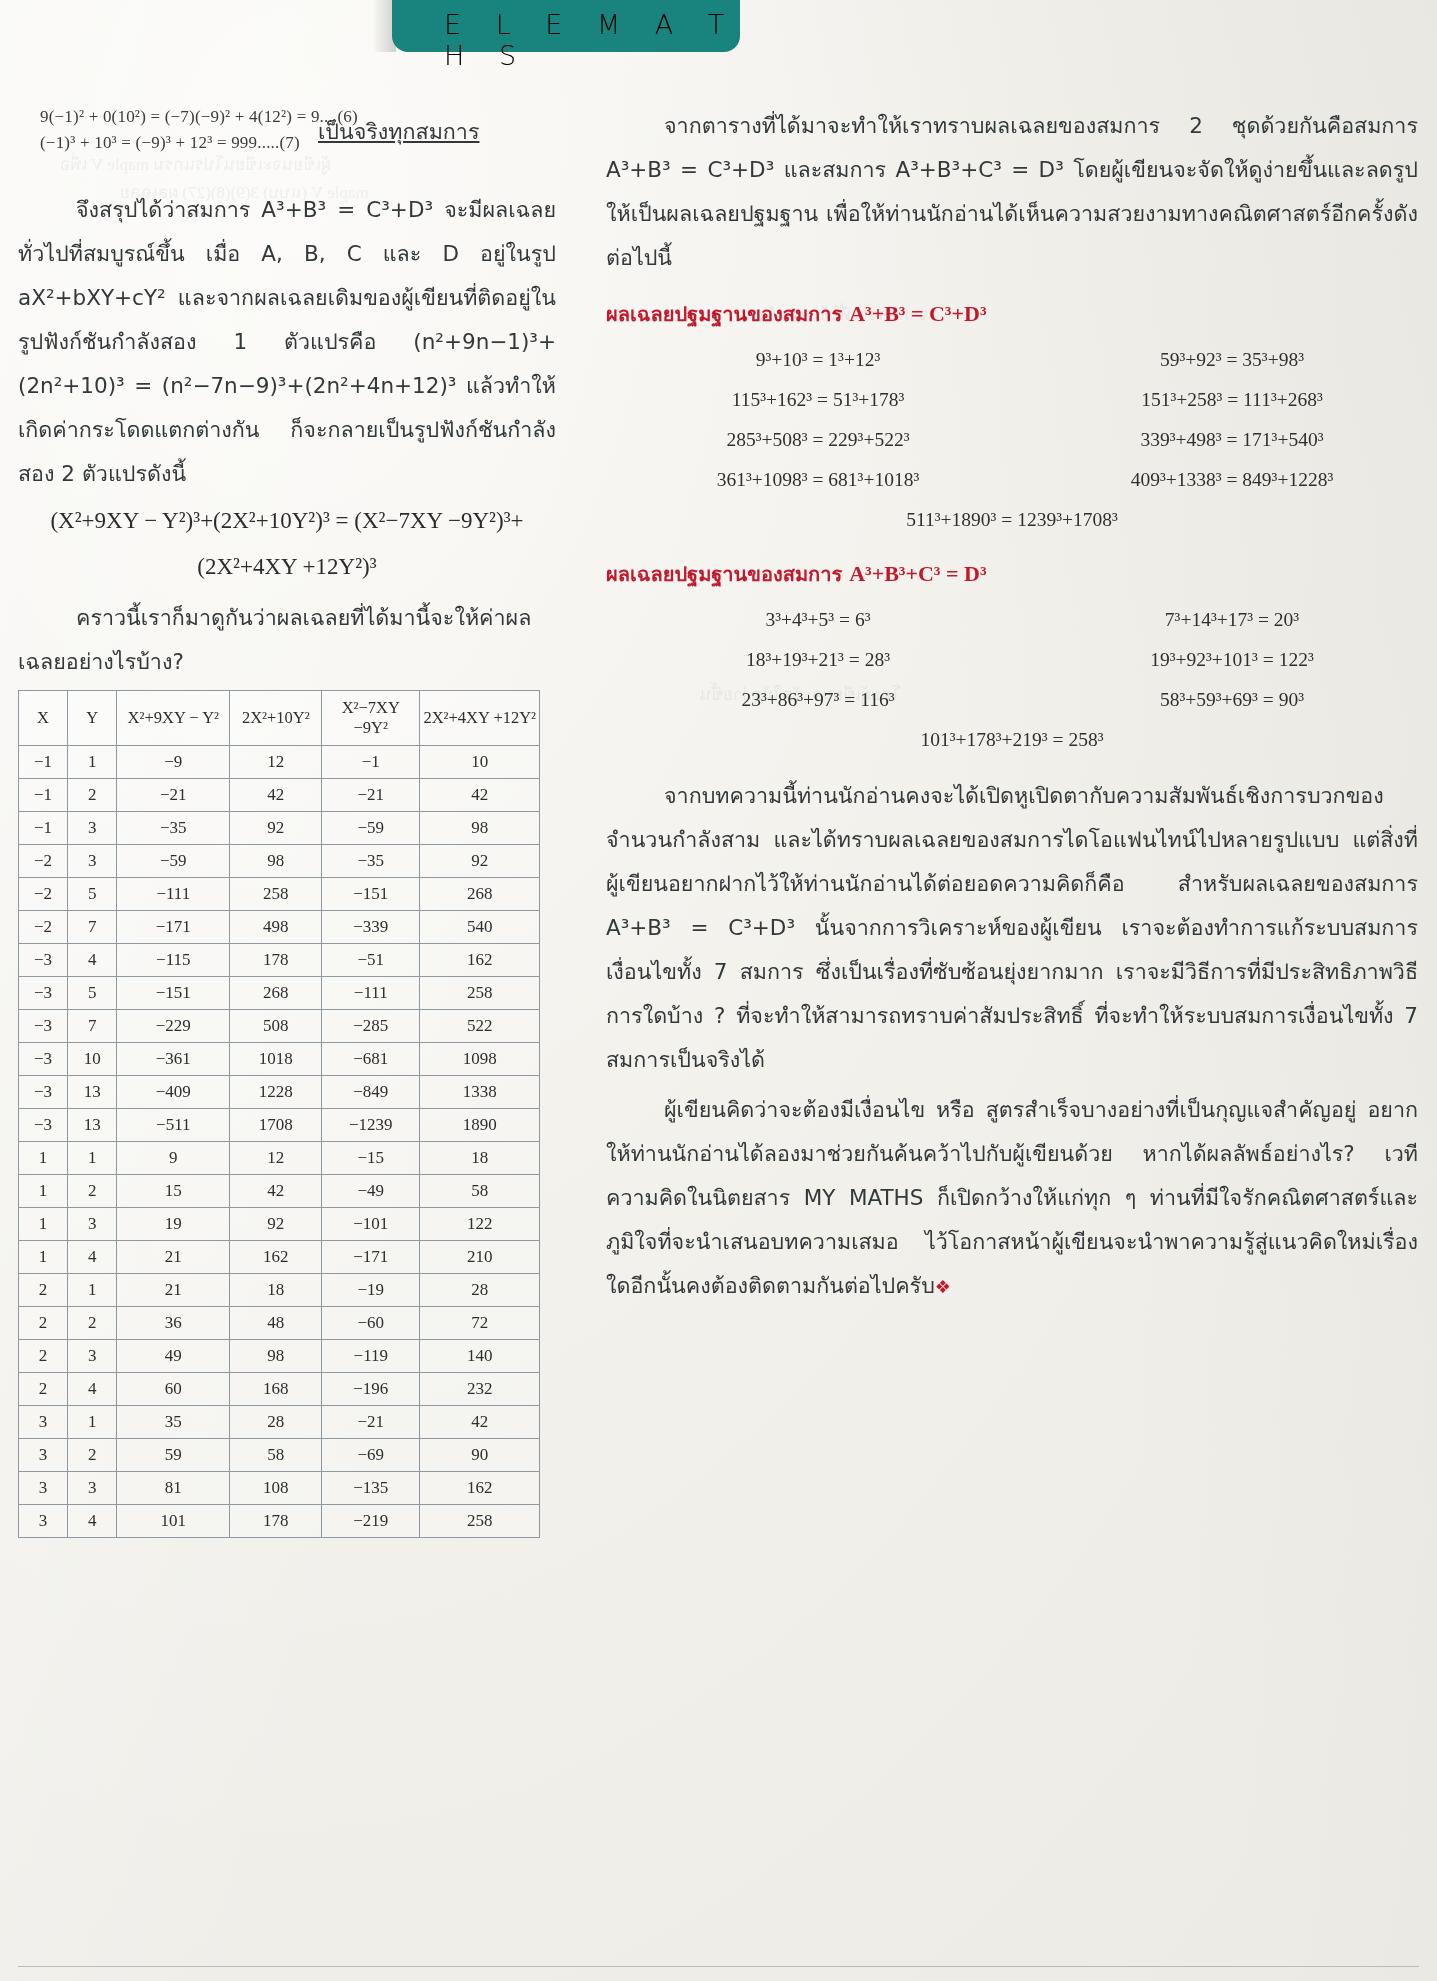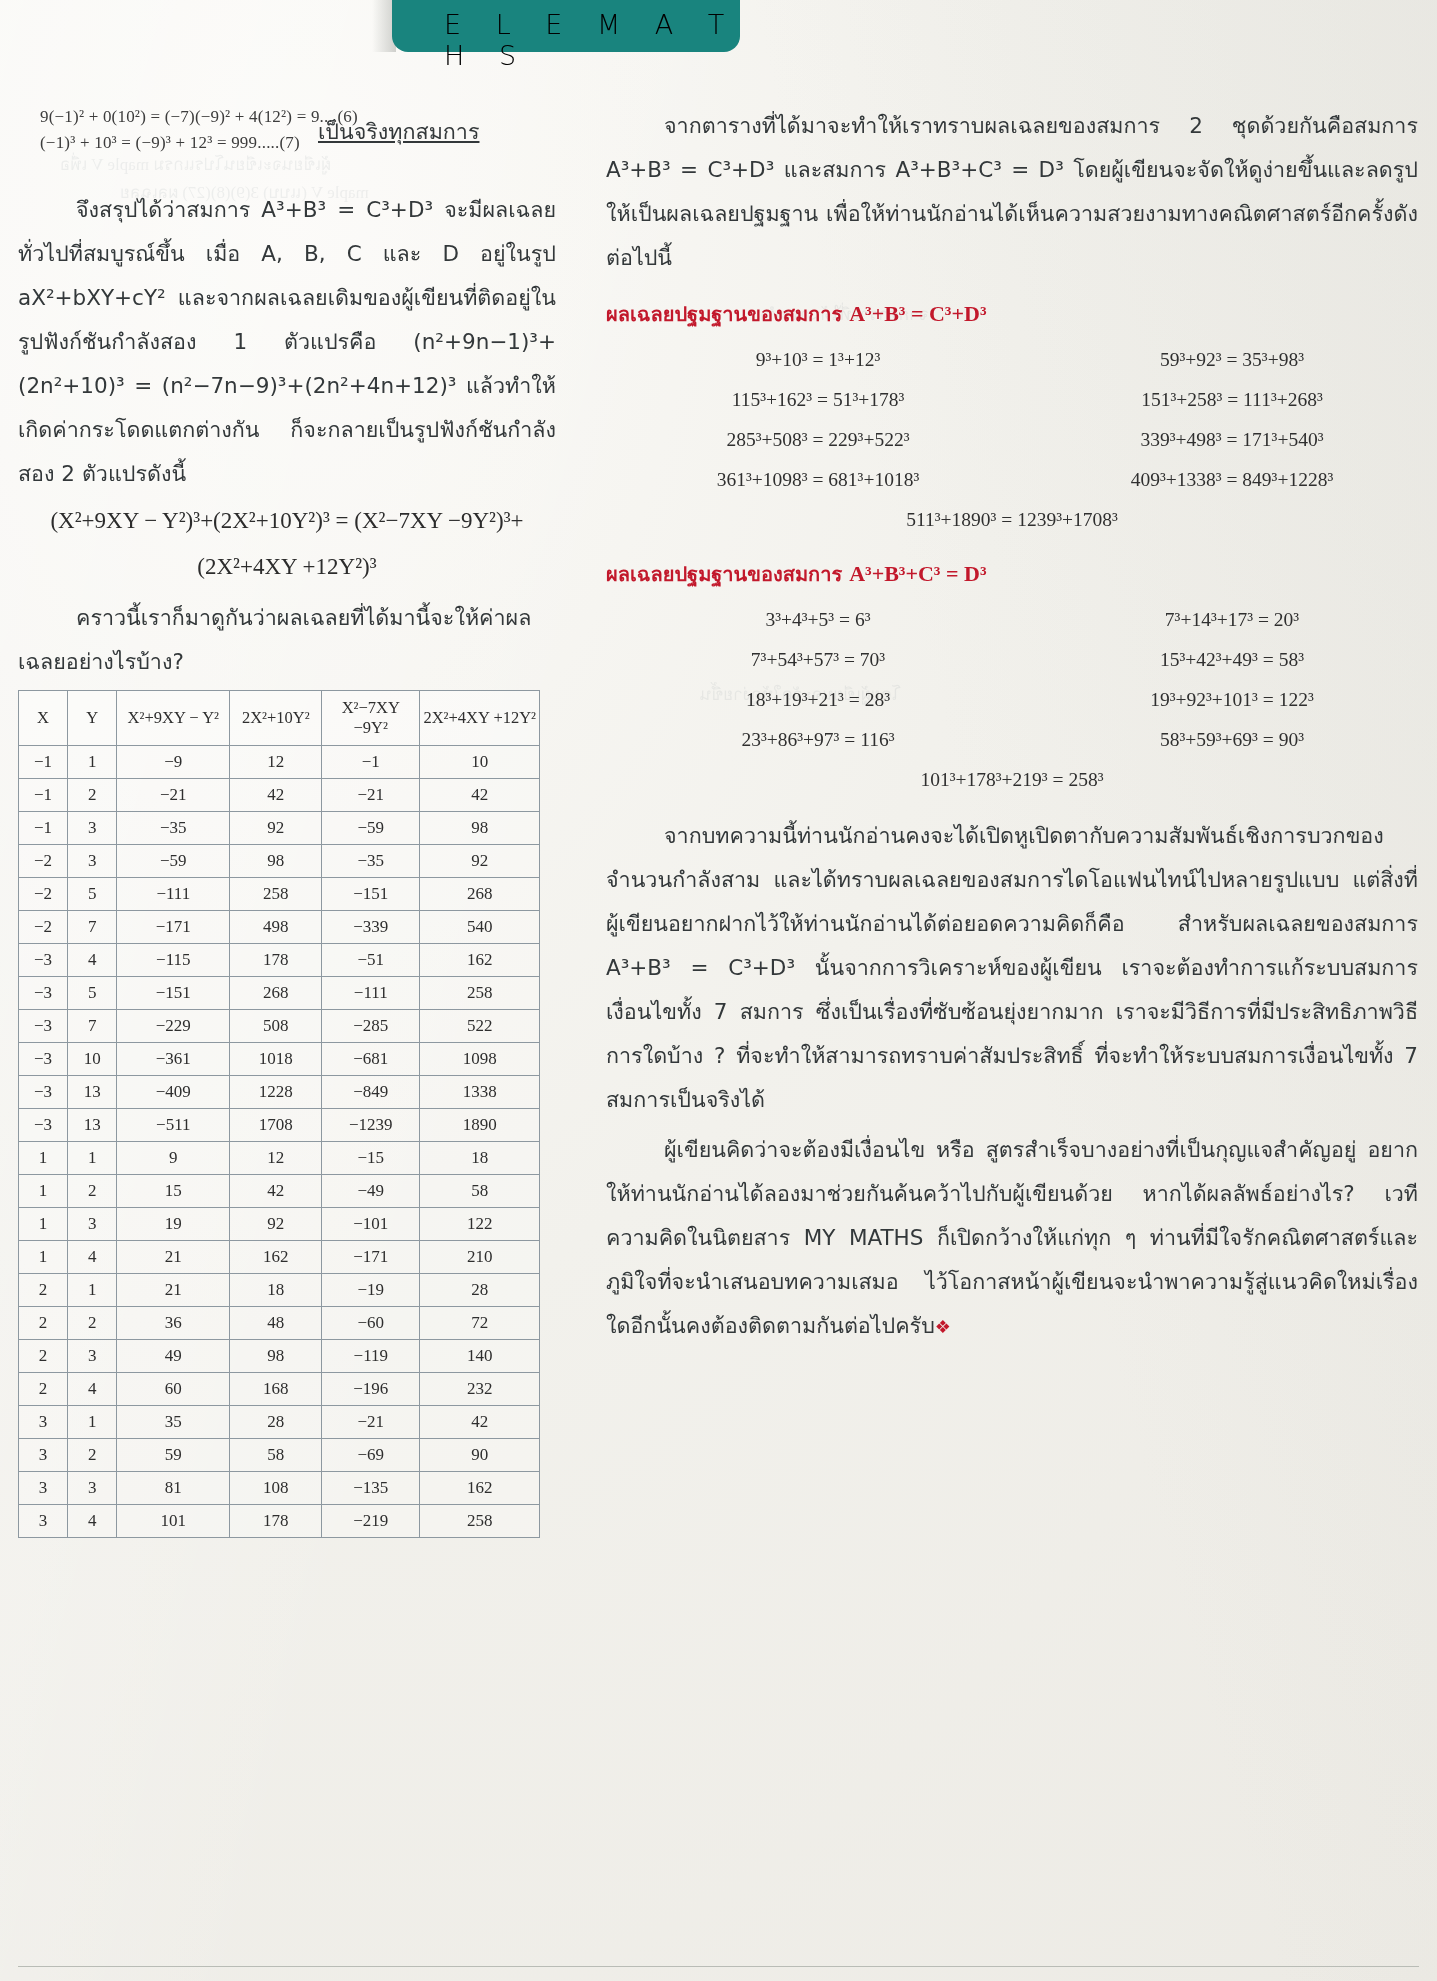--- a/index.html
+++ b/index.html
@@ -406,24 +406,20 @@
     <span class="m">A³+B³+C³ = D³</span>
   </div>
 
   <table class="idlist">
     <tbody>
         <tr>
           <td class="c1">3³+4³+5³  =  6³</td>
           <td class="c2">7³+14³+17³  =  20³</td>
         </tr>
         <tr>
-          <td class="c1">7³+54³+57³  =  70³</td>
-          <td class="c2">15³+42³+49³  =  58³</td>
-        </tr>
-        <tr>
           <td class="c1">18³+19³+21³  =  28³</td>
           <td class="c2">19³+92³+101³  =  122³</td>
         </tr>
         <tr>
           <td class="c1">23³+86³+97³  =  116³</td>
           <td class="c2">58³+59³+69³  =  90³</td>
         </tr>
         <tr>
           <td class="c1 wide" colspan="2">101³+178³+219³  =  258³</td>
         </tr>

